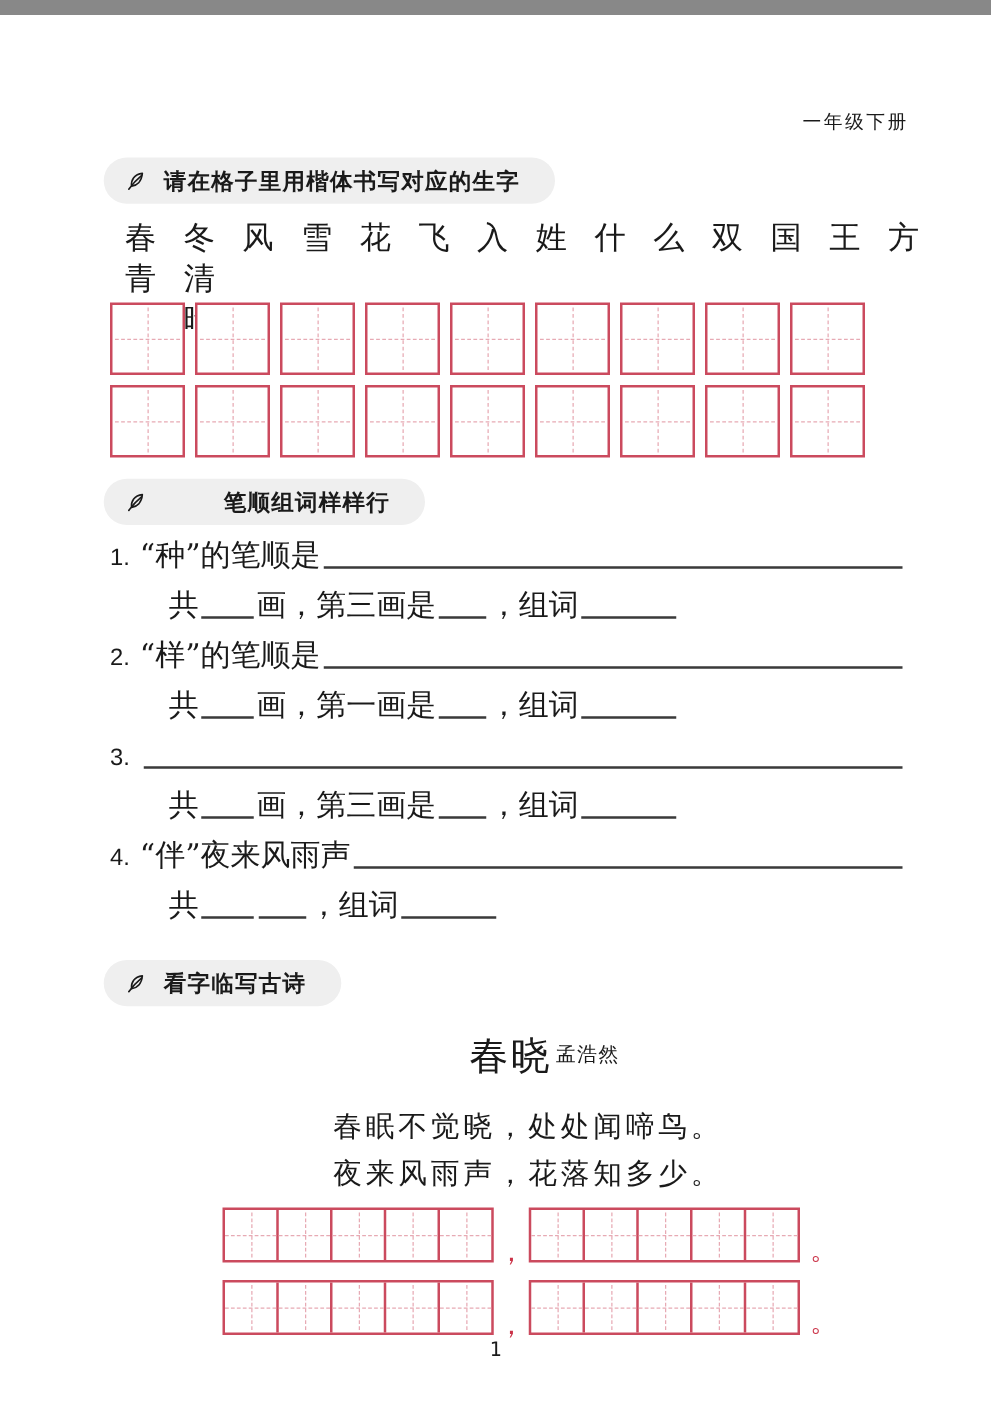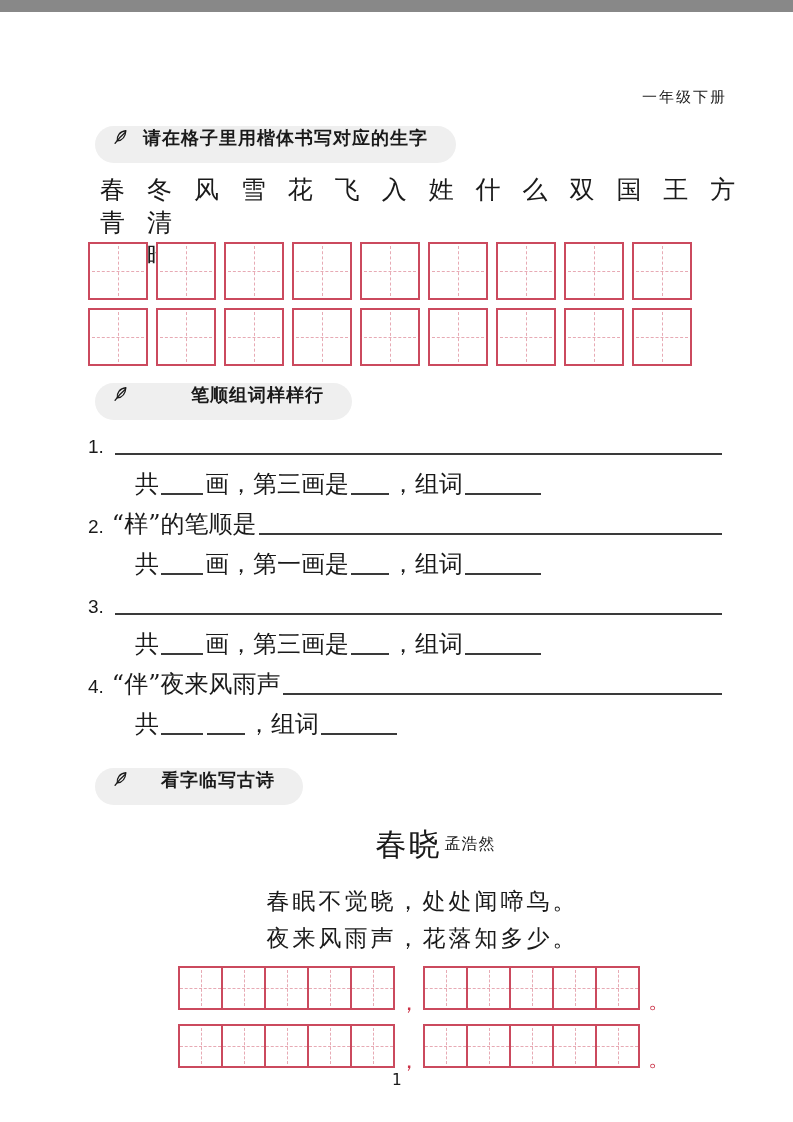--- a/index.html
+++ b/index.html
@@ -16,30 +16,30 @@
   .kai{font-family:"DejaVu Serif", serif;}
 
   
   .book-label{
     position:absolute; top:76px; right:66px;
     font-size:15px; letter-spacing:2px;
   }
 
   
   .section-pill{
-    position:absolute; left:95px; height:37px;
+    position:absolute; left:83px; height:37px;
     background:#efefef; border-radius:19px;
-    display:flex; 
+    display:flex; align-items:center;
     padding:0 28px 0 16px;
     font-size:18px; font-weight:700; letter-spacing:1px;
     box-sizing:border-box;
   }
   .pill-1{top:114px;}
   .pill-2{top:371px;gap:48px;}
-  .pill-3{top:756px;gap:18px;}
+  .pill-3{top:756px;}
   .leaf{width:21px;height:21px;margin-right:11px;flex:0 0 auto;}
   .leaf svg{display:block;width:100%;height:100%;stroke:#1a1a1a;fill:none;stroke-width:1.5;stroke-linecap:round;stroke-linejoin:round;}
 
   
   .char-list{
     position:absolute; left:100px; top:161px; width:660px;
     font-size:25px; letter-spacing:7px; line-height:33px;
   }
 
   
@@ -156,20 +156,21 @@
         </svg>
     </span>
     <span>笔顺组词样样行</span>
   </div>
 
   <div class="questions kai">
 
     <div class="question">
       <div class="qline1">
         <span class="qnum">1.</span>
+        <span>“种”的笔顺是</span>
         <span class="fill-line"></span>
       </div>
       <div class="qline2">
         <span>共</span>
         <span class="blank b1"></span>
         <span>画，第三画是</span>
         <span class="blank b2"></span>
         <span>，组词</span>
         <span class="blank b3"></span>
       </div>

